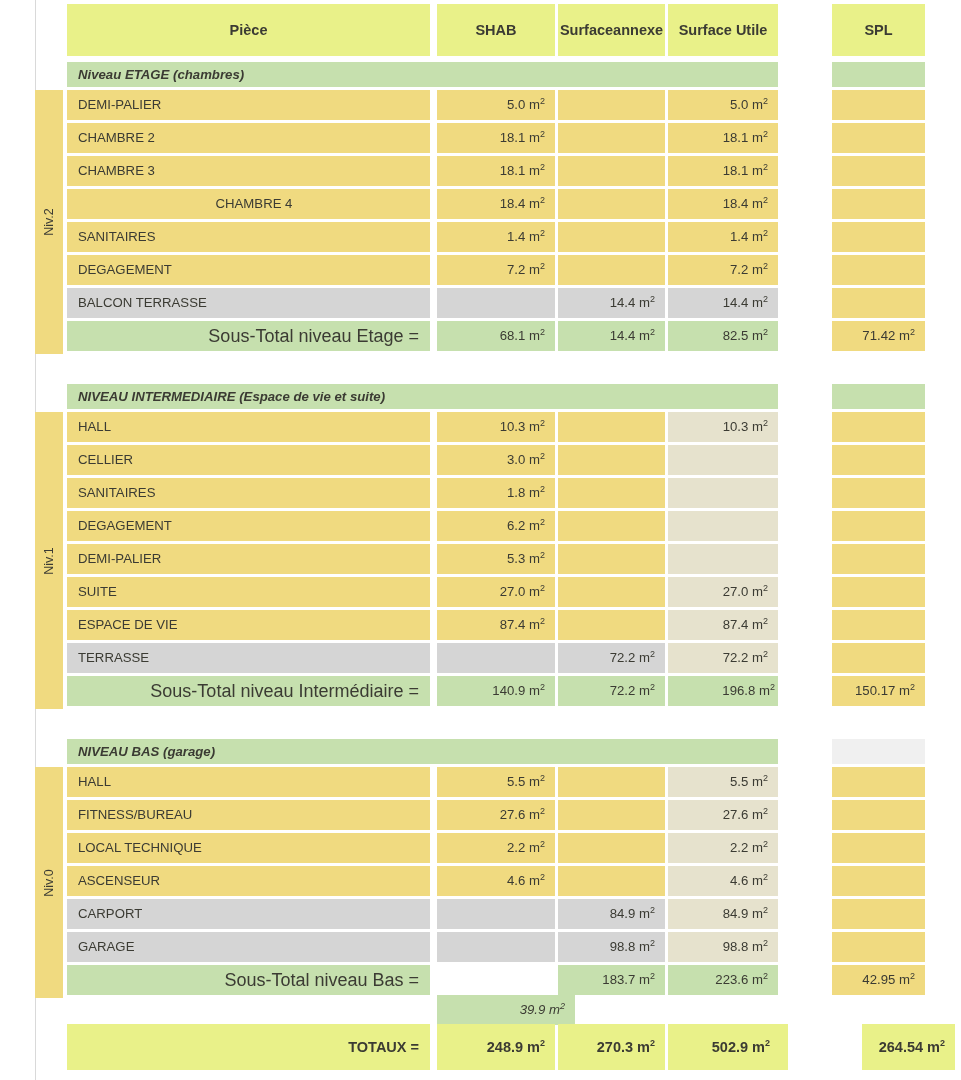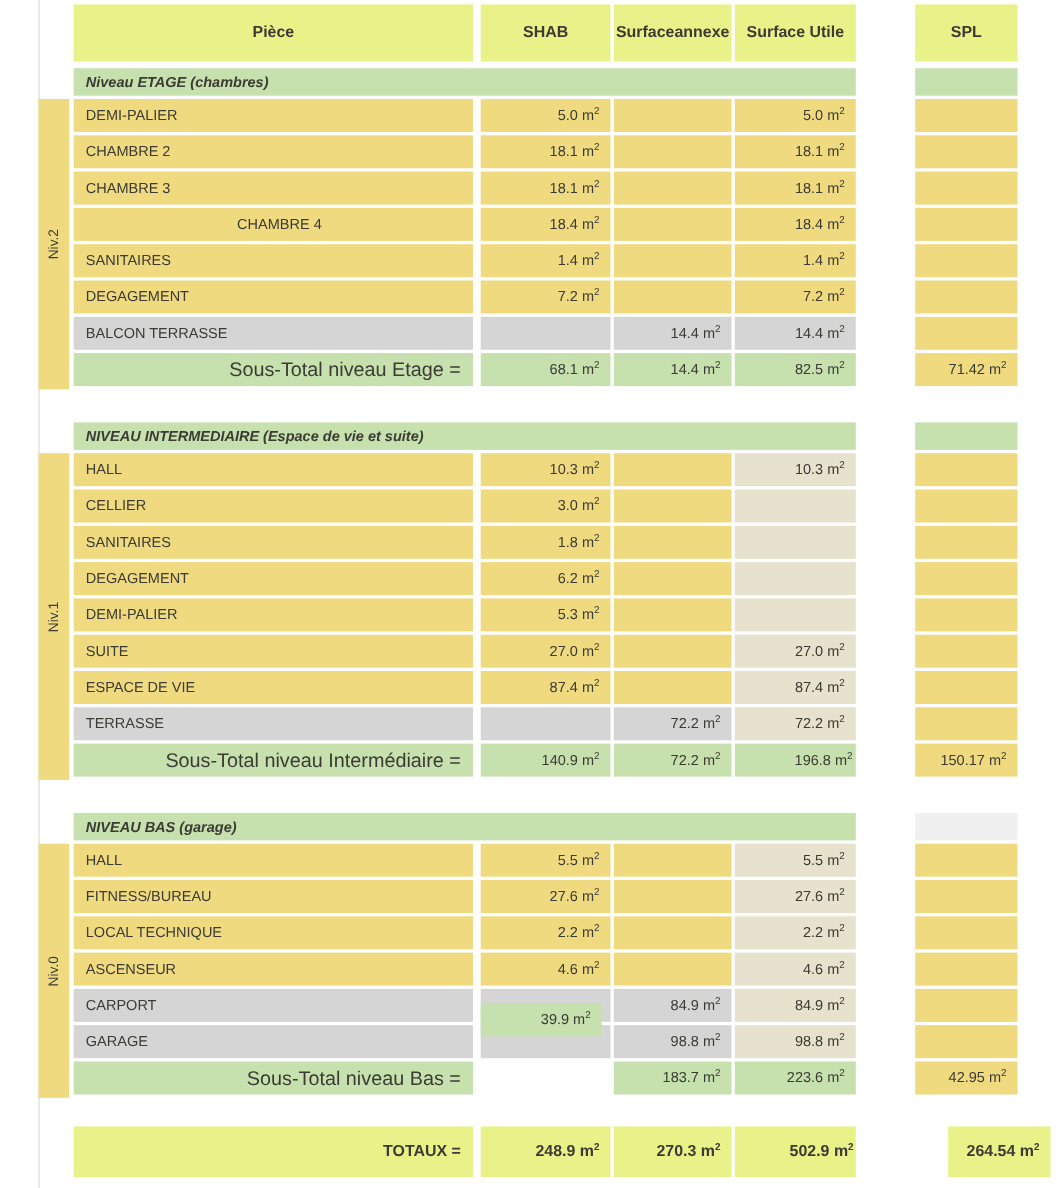--- a/index.html
+++ b/index.html
@@ -279,22 +279,22 @@
     <div class="cell c-shab bg-grey" style="left: 437px; top: 899px; width: 118px; height: 30px;"></div>
     <div class="cell c-annexe bg-grey" style="left: 558px; top: 899px; width: 107px; height: 30px;">84.9 m<sup>2</sup></div>
     <div class="cell c-utile bg-beige" style="left: 668px; top: 899px; width: 110px; height: 30px;">84.9 m<sup>2</sup></div>
     <div class="cell c-spl bg-yellow" style="left: 832px; top: 899px; width: 93px; height: 30px;"></div>
     <div class="cell c-piece bg-grey" style="left: 67px; top: 932px; width: 363px; height: 30px;">GARAGE</div>
     <div class="cell c-shab bg-grey" style="left: 437px; top: 932px; width: 118px; height: 30px;"></div>
     <div class="cell c-annexe bg-grey" style="left: 558px; top: 932px; width: 107px; height: 30px;">98.8 m<sup>2</sup></div>
     <div class="cell c-utile bg-beige" style="left: 668px; top: 932px; width: 110px; height: 30px;">98.8 m<sup>2</sup></div>
     <div class="cell c-spl bg-yellow" style="left: 832px; top: 932px; width: 93px; height: 30px;"></div>
     <div class="sub-label" style="left: 67px; top: 965px; width: 363px; height: 30px;">Sous-Total niveau Bas =</div>
-    <div class="sub-val c-shab" style="position: absolute; padding-right: 10px; left: 437px; top: 912px; width: 110px; height: 30px;">39.9 m<sup>2</sup></div>
+    <div class="sub-val c-shab" style="position: absolute; padding-right: 10px; left: 437px; top: 995px; width: 138px; height: 30px; font-style: italic;">39.9 m<sup>2</sup></div>
     <div class="sub-val c-annexe" style="position: absolute; padding-right: 10px; left: 558px; top: 965px; width: 107px; height: 30px;">183.7 m<sup>2</sup></div>
     <div class="sub-val c-utile" style="position: absolute; padding-right: 10px; left: 668px; top: 965px; width: 110px; height: 30px;">223.6 m<sup>2</sup></div>
     <div class="sub-spl" style="left: 832px; top: 965px; width: 93px; height: 30px;">42.95 m<sup>2</sup></div>
     <div class="tot-cell" style="padding-right: 11px; left: 67px; top: 1024px; width: 363px; height: 46px;">TOTAUX =</div>
     <div class="tot-cell" style="padding-right: 10px; left: 437px; top: 1024px; width: 118px; height: 46px;">248.9 m<sup>2</sup></div>
     <div class="tot-cell" style="padding-right: 10px; left: 558px; top: 1024px; width: 107px; height: 46px;">270.3 m<sup>2</sup></div>
-    <div class="tot-cell" style="padding-right: 2px; left: 668px; top: 1024px; width: 110px; height: 46px;">502.9 m<sup>2</sup></div>
+    <div class="tot-cell" style="padding-right: 18px; left: 668px; top: 1024px; width: 120px; height: 46px;">502.9 m<sup>2</sup></div>
     <div class="tot-cell" style="padding-right: 10px; left: 862px; top: 1024px; width: 93px; height: 46px;">264.54 m<sup>2</sup></div>
   </div>
 
 </body></html>

